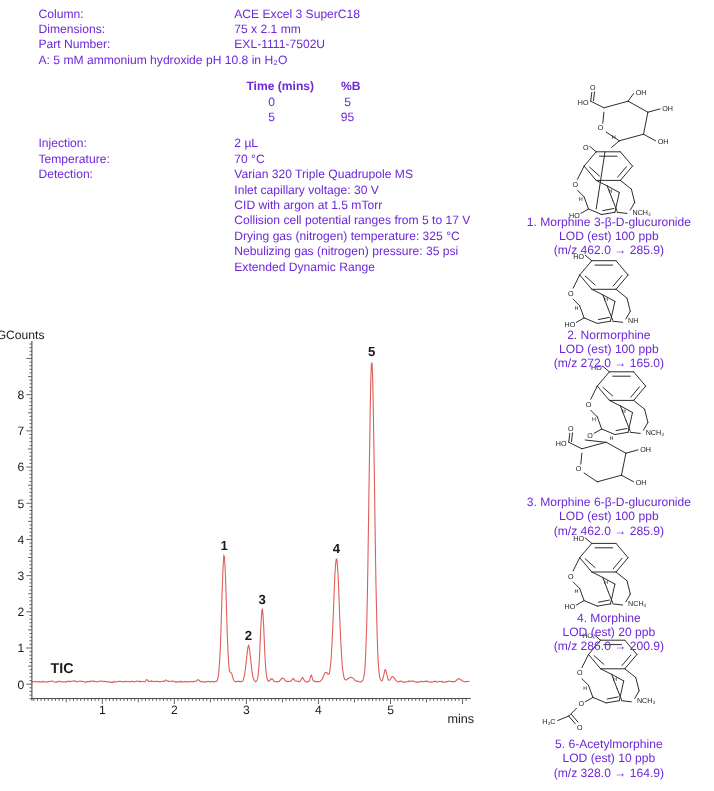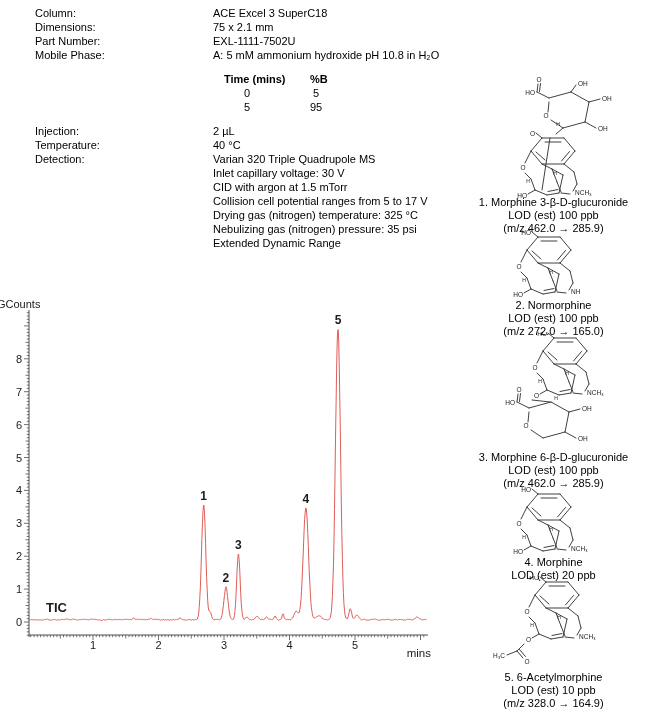--- a/index.html
+++ b/index.html
@@ -1,17 +1,17 @@
 <!DOCTYPE html>
 <html><head>
 <meta charset="utf-8">
 <style>
   html,body{margin:0;padding:0;background:#ffffff;}
   #canvas{position:relative;width:649px;height:719px;background:#ffffff;overflow:hidden;
-          font-family:"Liberation Sans",sans-serif;color:#000000;}
+          font-family:"Liberation Sans",sans-serif;color:#6d28d9;}
   
   #info{position:absolute;left:35px;top:6px;width:530px;font-size:11px;line-height:14px;}
   .prow{display:flex;}
   .plabel{width:178px;flex:none;}
   .pvalue{flex:1;}
   
   #gradient-table{margin:10px 0 10px 178px;width:160px;}
   .g-head{position:relative;height:14px;font-weight:bold;}
   .g-c1{position:absolute;left:11px;}
   .g-c2{position:absolute;left:97px;}
@@ -52,21 +52,20 @@
           <div>75 x 2.1 mm</div>
         </div>
     </div>
     <div class="prow">
       <div class="plabel">Part Number:</div>
       <div class="pvalue">
           <div>EXL-1111-7502U</div>
         </div>
     </div>
     <div class="prow">
-      <div class="plabel">Mobile Phase:</div>
       <div class="pvalue">
         <div>A: 5 mM ammonium hydroxide pH 10.8 in H₂O</div>
       </div>
     </div>
 
     <div id="gradient-table">
       <div class="g-head">
         <span class="g-c1">Time (mins)</span>
         <span class="g-c2">%B</span>
       </div>
@@ -82,21 +81,21 @@
 
     <div class="prow">
       <div class="plabel">Injection:</div>
       <div class="pvalue">
           <div>2 µL</div>
         </div>
     </div>
     <div class="prow">
       <div class="plabel">Temperature:</div>
       <div class="pvalue">
-          <div>40 °C</div>
+          <div>70 °C</div>
         </div>
     </div>
     <div class="prow">
       <div class="plabel">Detection:</div>
       <div class="pvalue">
         <div>Varian 320 Triple Quadrupole MS</div>
         <div>Inlet capillary voltage: 30 V</div>
         <div>CID with argon at 1.5 mTorr</div>
         <div>Collision cell potential ranges from 5 to 17 V</div>
         <div>Drying gas (nitrogen) temperature: 325 °C</div>
@@ -589,20 +588,21 @@
     <div><span>(</span><span class="it">m/z</span><span> 272.0 → 165.0)</span></div>
   </div>
   <div class="caption" style="top:451px">
     <div>3. Morphine 6-β-D-glucuronide</div>
     <div>LOD (est) 100 ppb</div>
     <div><span>(</span><span class="it">m/z</span><span> 462.0 → 285.9)</span></div>
   </div>
   <div class="caption" style="top:556px">
     <div>4. Morphine</div>
     <div>LOD (est) 20 ppb</div>
+    <div><span>(</span><span class="it">m/z</span><span> 286.0 → 200.9)</span></div>
   </div>
   <div class="caption" style="top:671px">
     <div>5. 6-Acetylmorphine</div>
     <div>LOD (est) 10 ppb</div>
     <div><span>(</span><span class="it">m/z</span><span> 328.0 → 164.9)</span></div>
   </div>
 
 </div>
 
 </body></html>

